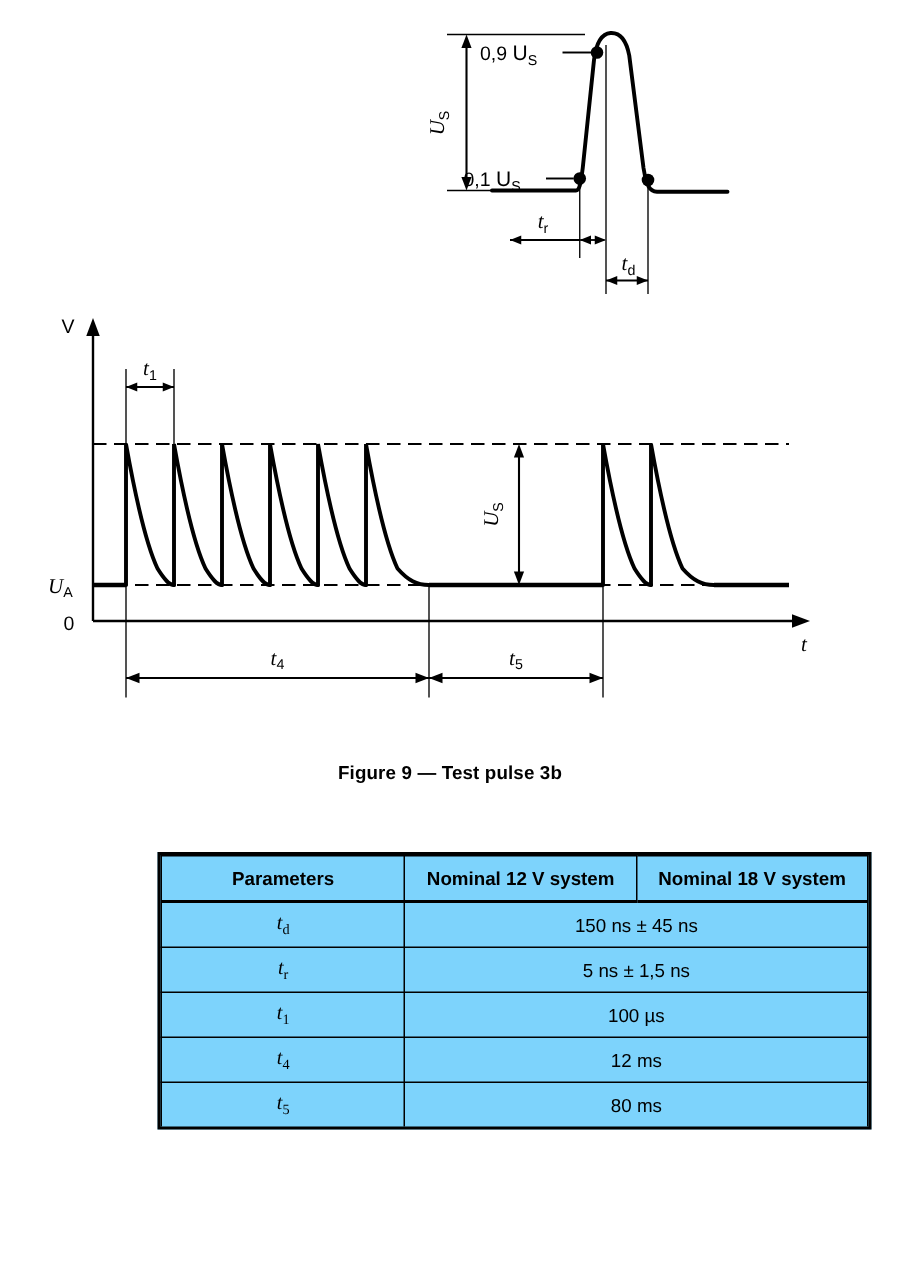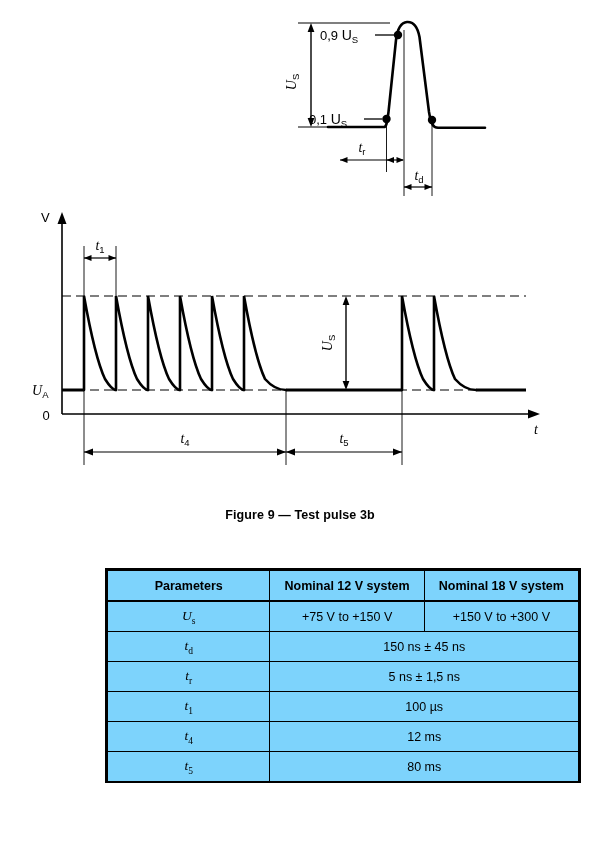--- a/index.html
+++ b/index.html
@@ -262,27 +262,20 @@
       <thead>
         <tr>
           <th>Parameters</th>
           <th>Nominal 12 V system</th>
           <th>Nominal 18 V system</th>
         </tr>
       </thead>
       <tbody>
         <tr>
           <td class="param-name">
-            <span>U</span><sub>s</sub>
-          </td>
-          <td>+75 V to +150 V</td>
-          <td>+150 V to +300 V</td>
-        </tr>
-        <tr>
-          <td class="param-name">
             <span>t</span><sub>d</sub>
           </td>
           <td colspan="2">150 ns ± 45 ns</td>
         </tr>
         <tr>
           <td class="param-name">
             <span>t</span><sub>r</sub>
           </td>
           <td colspan="2">5 ns ± 1,5 ns</td>
         </tr>

